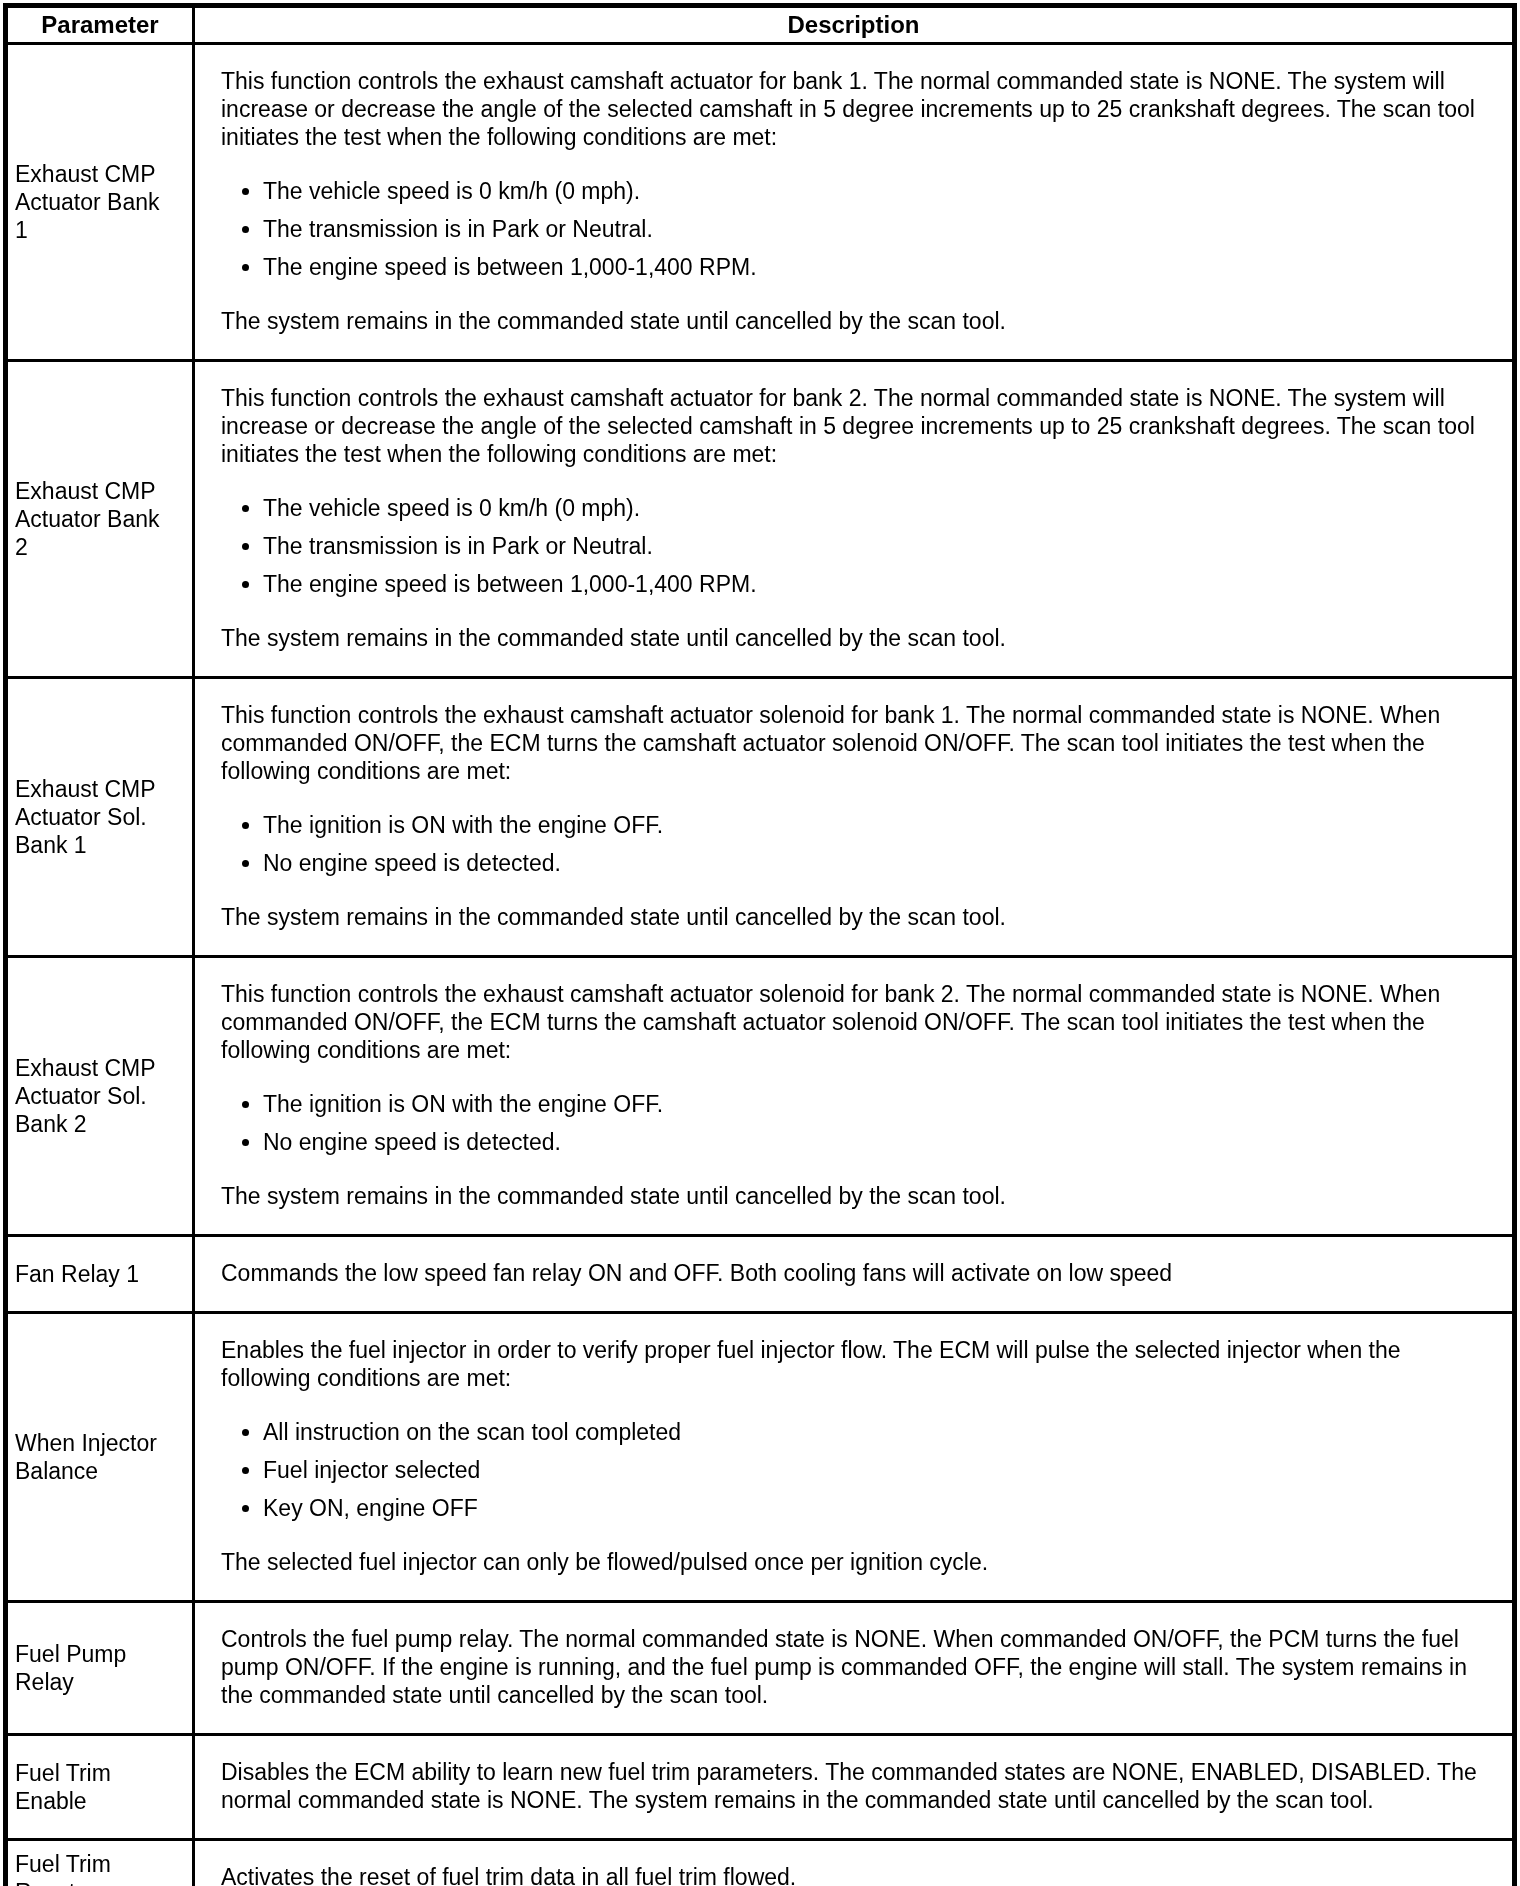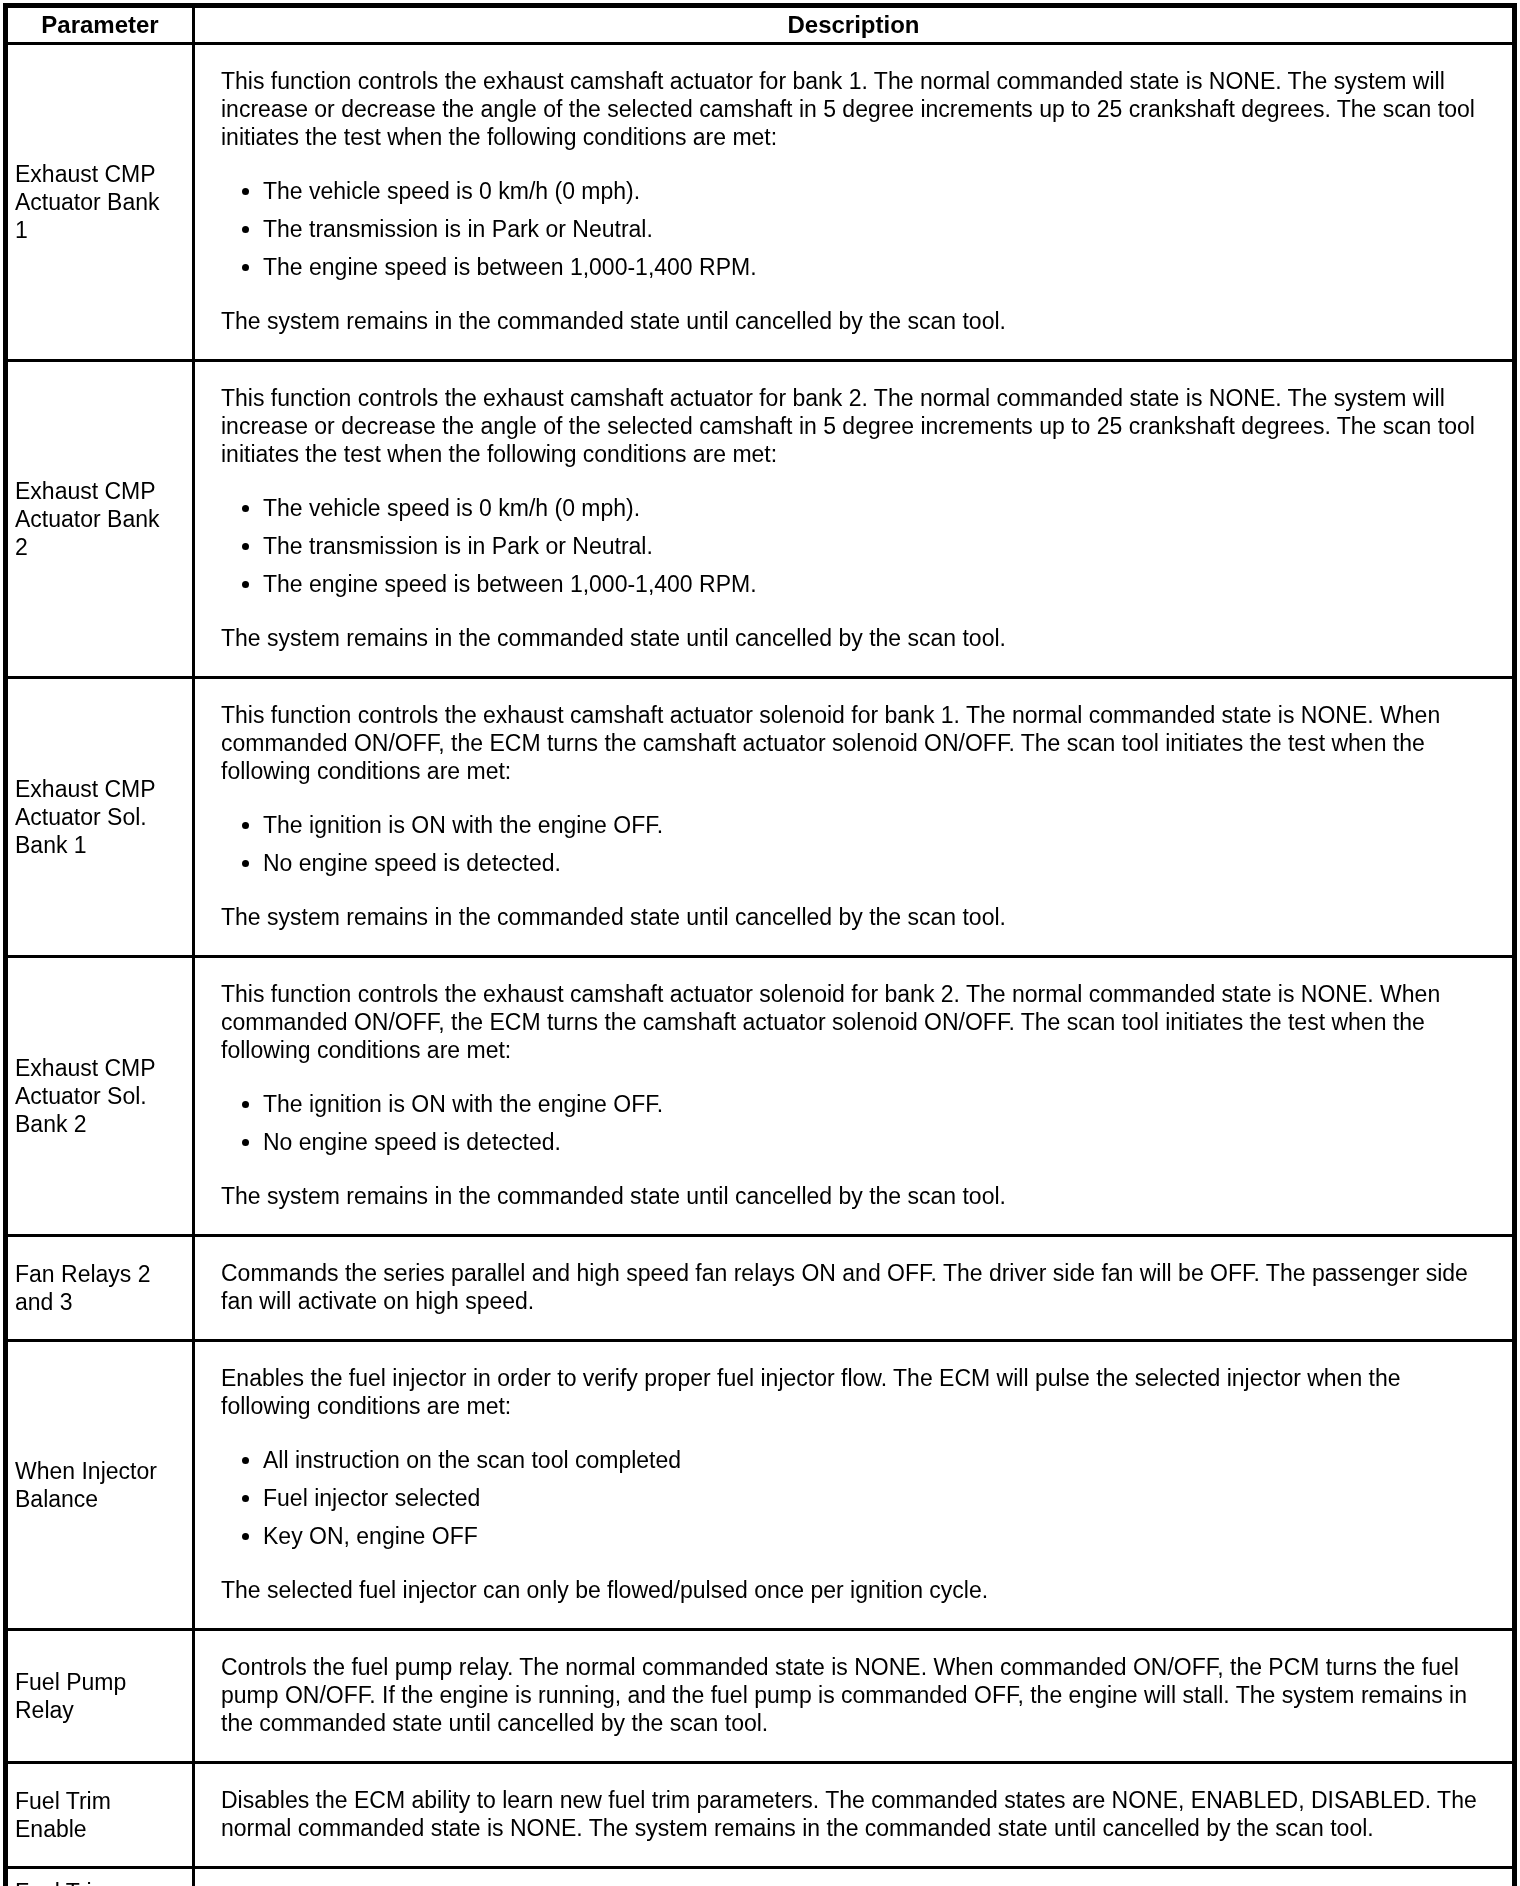--- a/index.html
+++ b/index.html
@@ -123,28 +123,27 @@
         <td class="desc">
           <p>This function controls the exhaust camshaft actuator solenoid for bank 2. The normal commanded state is NONE. When commanded ON/OFF, the ECM turns the camshaft actuator solenoid ON/OFF. The scan tool initiates the test when the following conditions are met:</p>
           <ul class="bullets">
             <li>The ignition is ON with the engine OFF.</li>
             <li>No engine speed is detected.</li>
           </ul>
           <p>The system remains in the commanded state until cancelled by the scan tool.</p>
         </td>
       </tr>
 
-
       <tr>
-        <td class="param">Fan Relays 2
-and 3</td>
+        <td class="param">Fan Relay 1</td>
         <td class="desc">
-          <p>Commands the series parallel and high speed fan relays ON and OFF. The driver side fan will be OFF. The passenger side fan will activate on high speed.</p>
+          <p>Commands the low speed fan relay ON and OFF. Both cooling fans will activate on low speed</p>
         </td>
       </tr>
+
 
 
       <tr>
         <td class="param">When Injector
 Balance</td>
         <td class="desc">
           <p>Enables the fuel injector in order to verify proper fuel injector flow. The ECM will pulse the selected injector when the following conditions are met:</p>
           <ul class="bullets">
             <li>All instruction on the scan tool completed</li>
             <li>Fuel injector selected</li>

